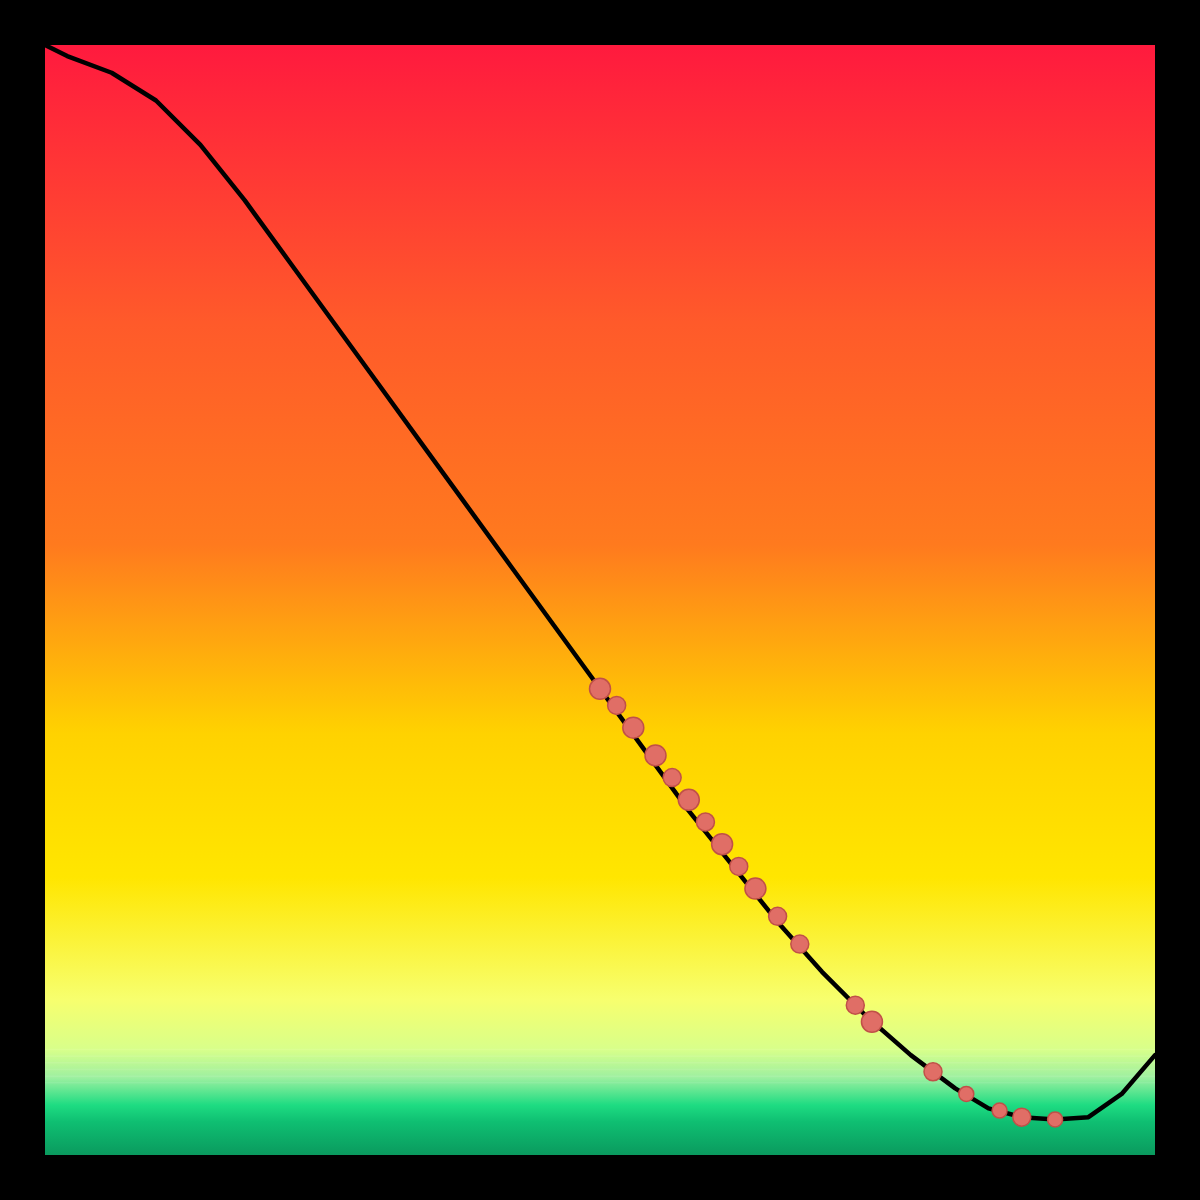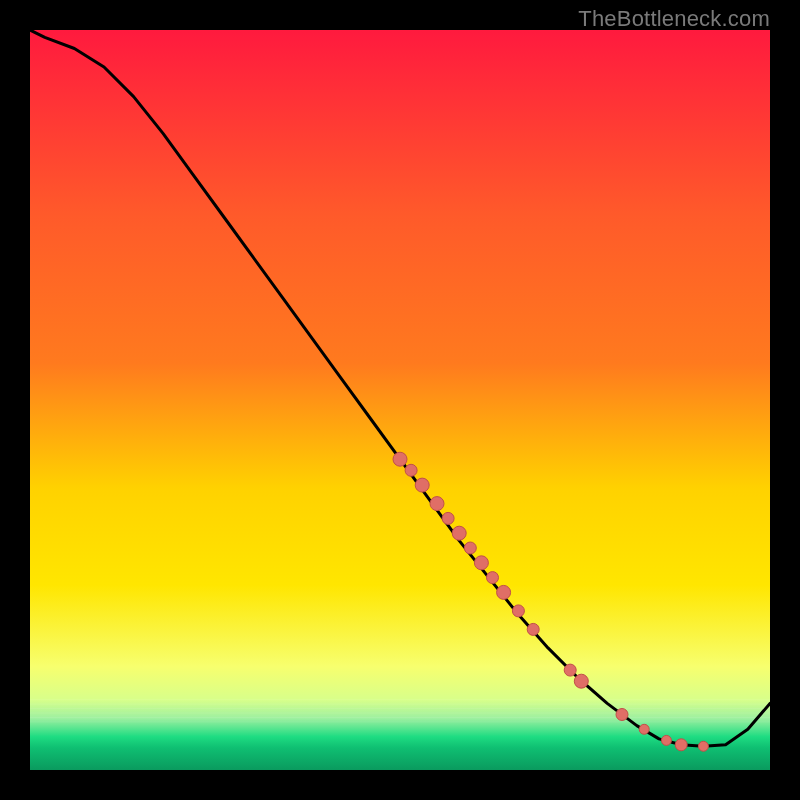--- a/index.html
+++ b/index.html
@@ -81,14 +81,13 @@
         <circle cx="503.2" cy="599.4" r="6" fill="#e06e66" stroke="#c05048" stroke-width="1"></circle>
         <circle cx="540.2" cy="640.1" r="6" fill="#e06e66" stroke="#c05048" stroke-width="1"></circle>
         <circle cx="551.3" cy="651.2" r="7" fill="#e06e66" stroke="#c05048" stroke-width="1"></circle>
         <circle cx="592.0" cy="684.5" r="6" fill="#e06e66" stroke="#c05048" stroke-width="1"></circle>
         <circle cx="614.2" cy="699.3" r="5" fill="#e06e66" stroke="#c05048" stroke-width="1"></circle>
         <circle cx="636.4" cy="710.4" r="5" fill="#e06e66" stroke="#c05048" stroke-width="1"></circle>
         <circle cx="651.2" cy="714.8" r="6" fill="#e06e66" stroke="#c05048" stroke-width="1"></circle>
         <circle cx="673.4" cy="716.3" r="5" fill="#e06e66" stroke="#c05048" stroke-width="1"></circle>
       </svg>
   </div>
-  <div class="watermark">TheBottleneck.com</div>
 </div>
 
 </body></html>

